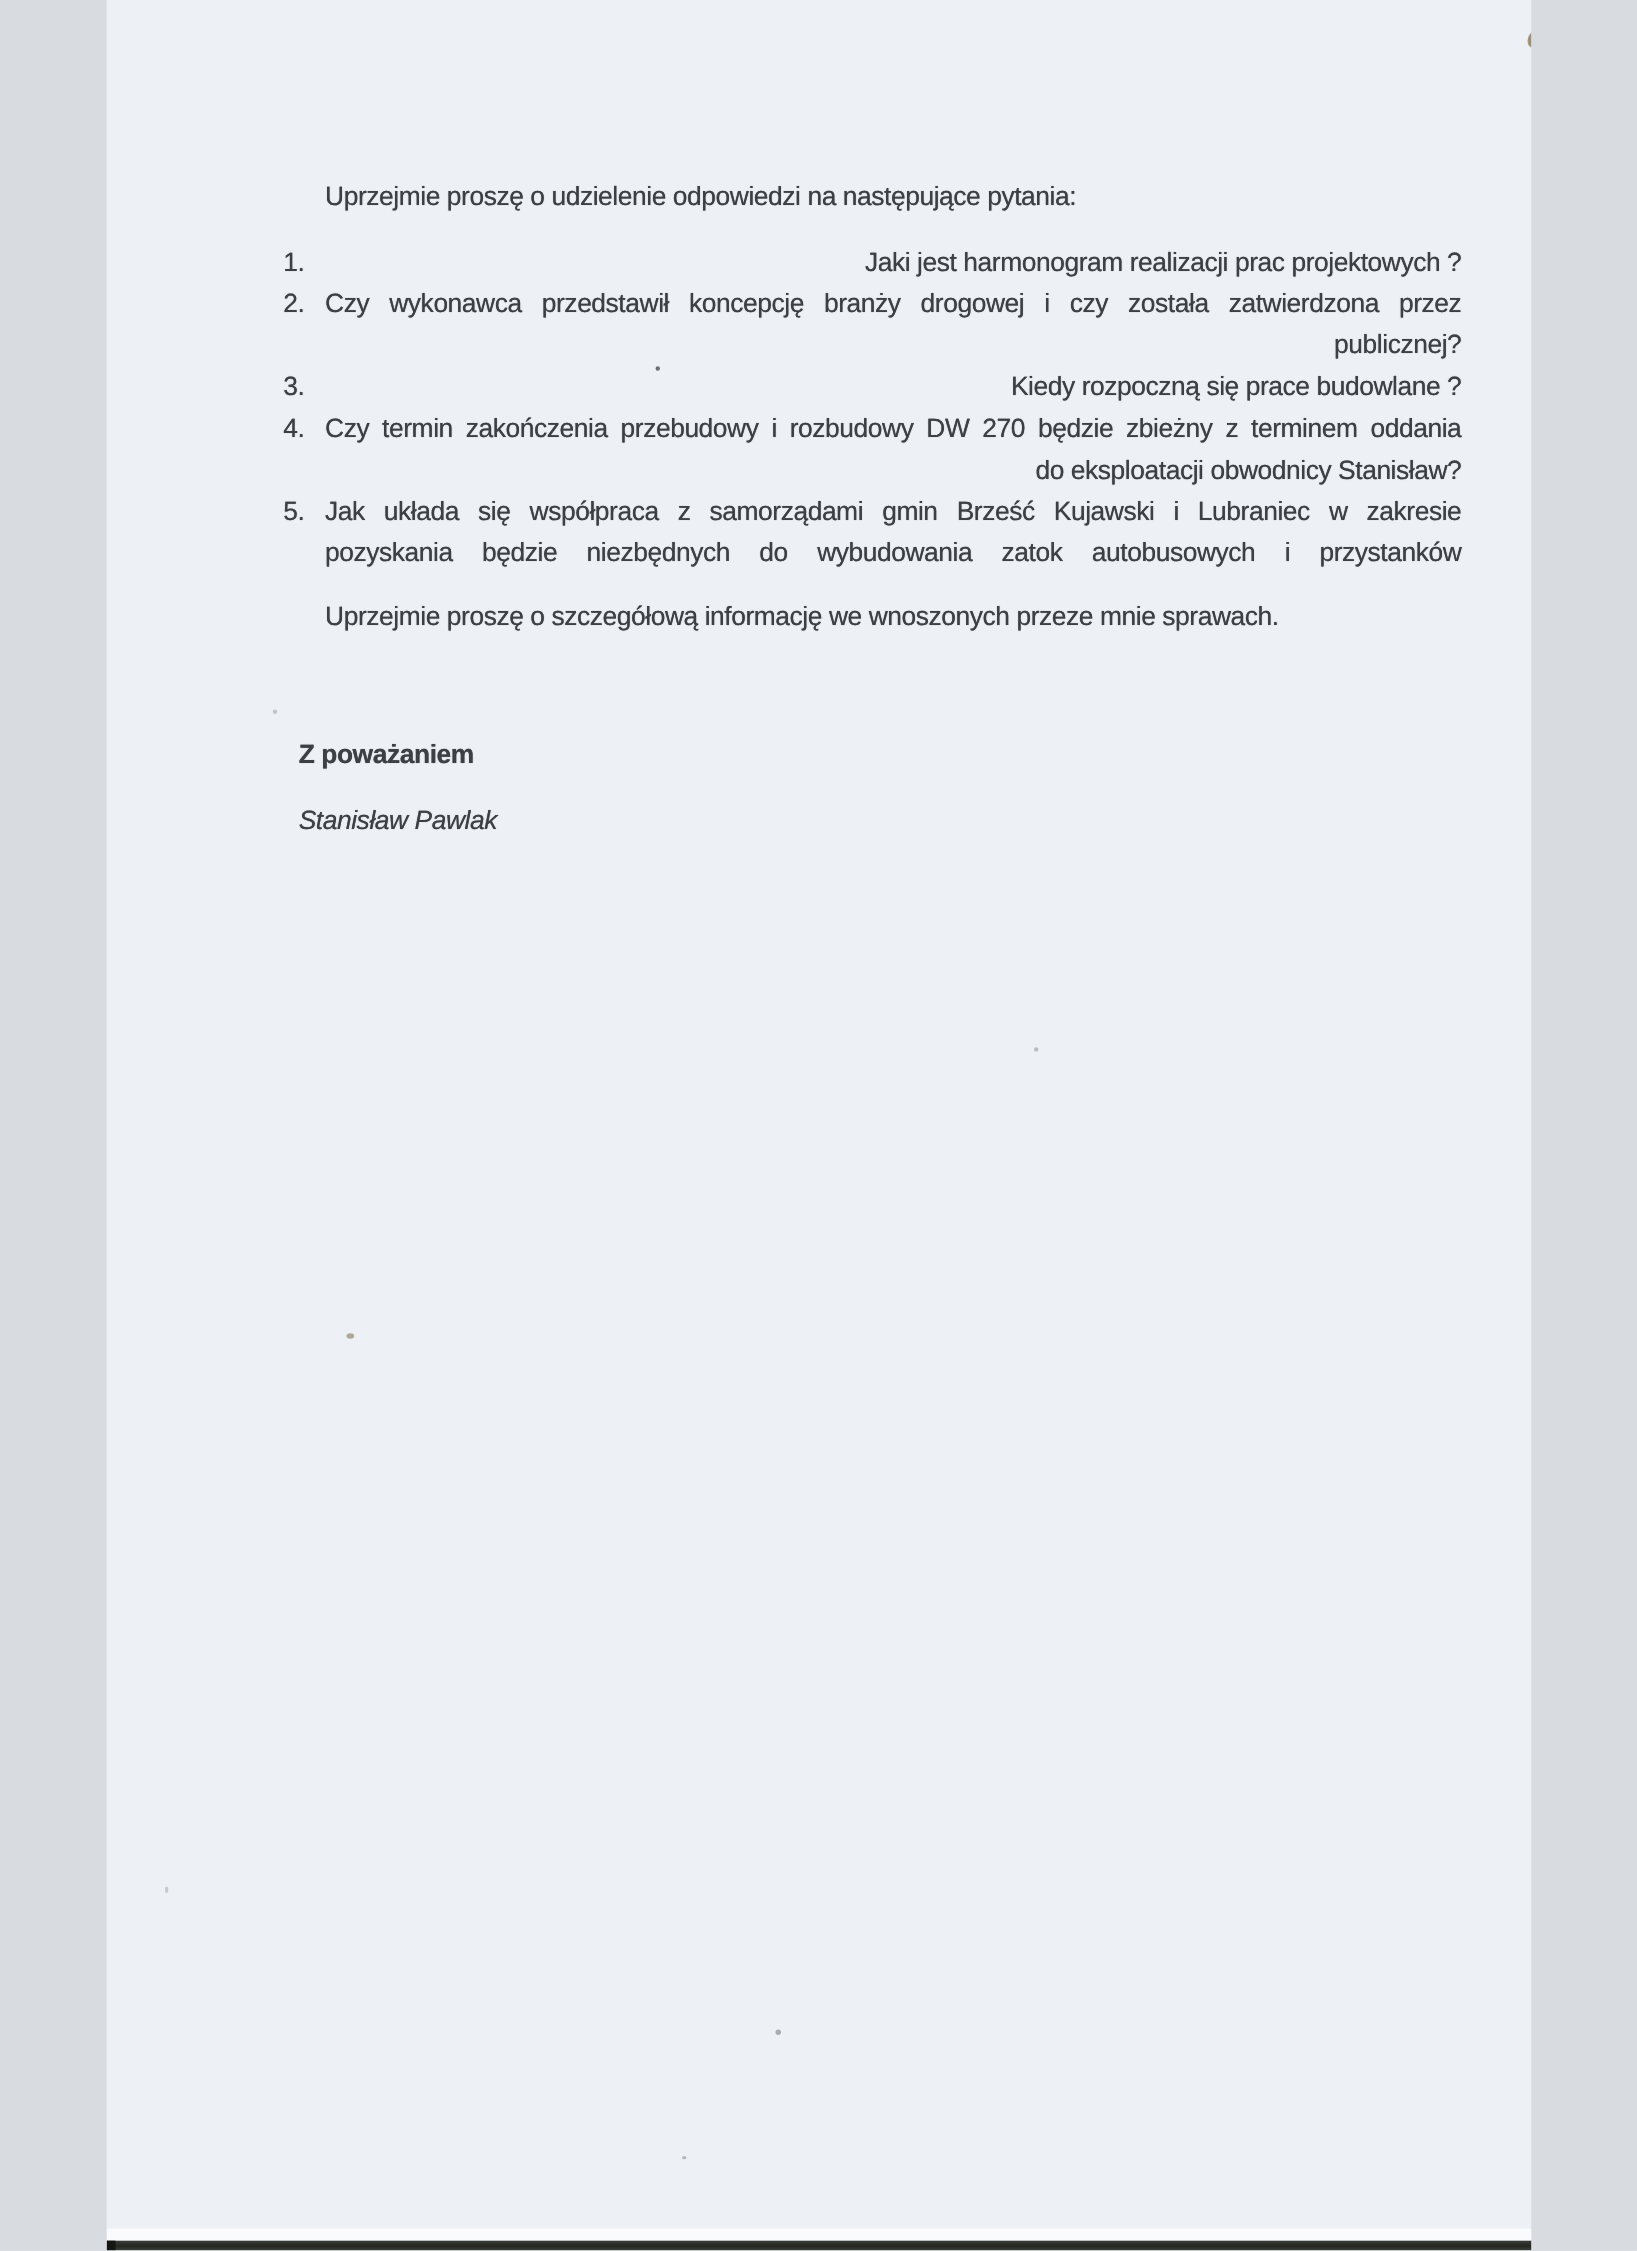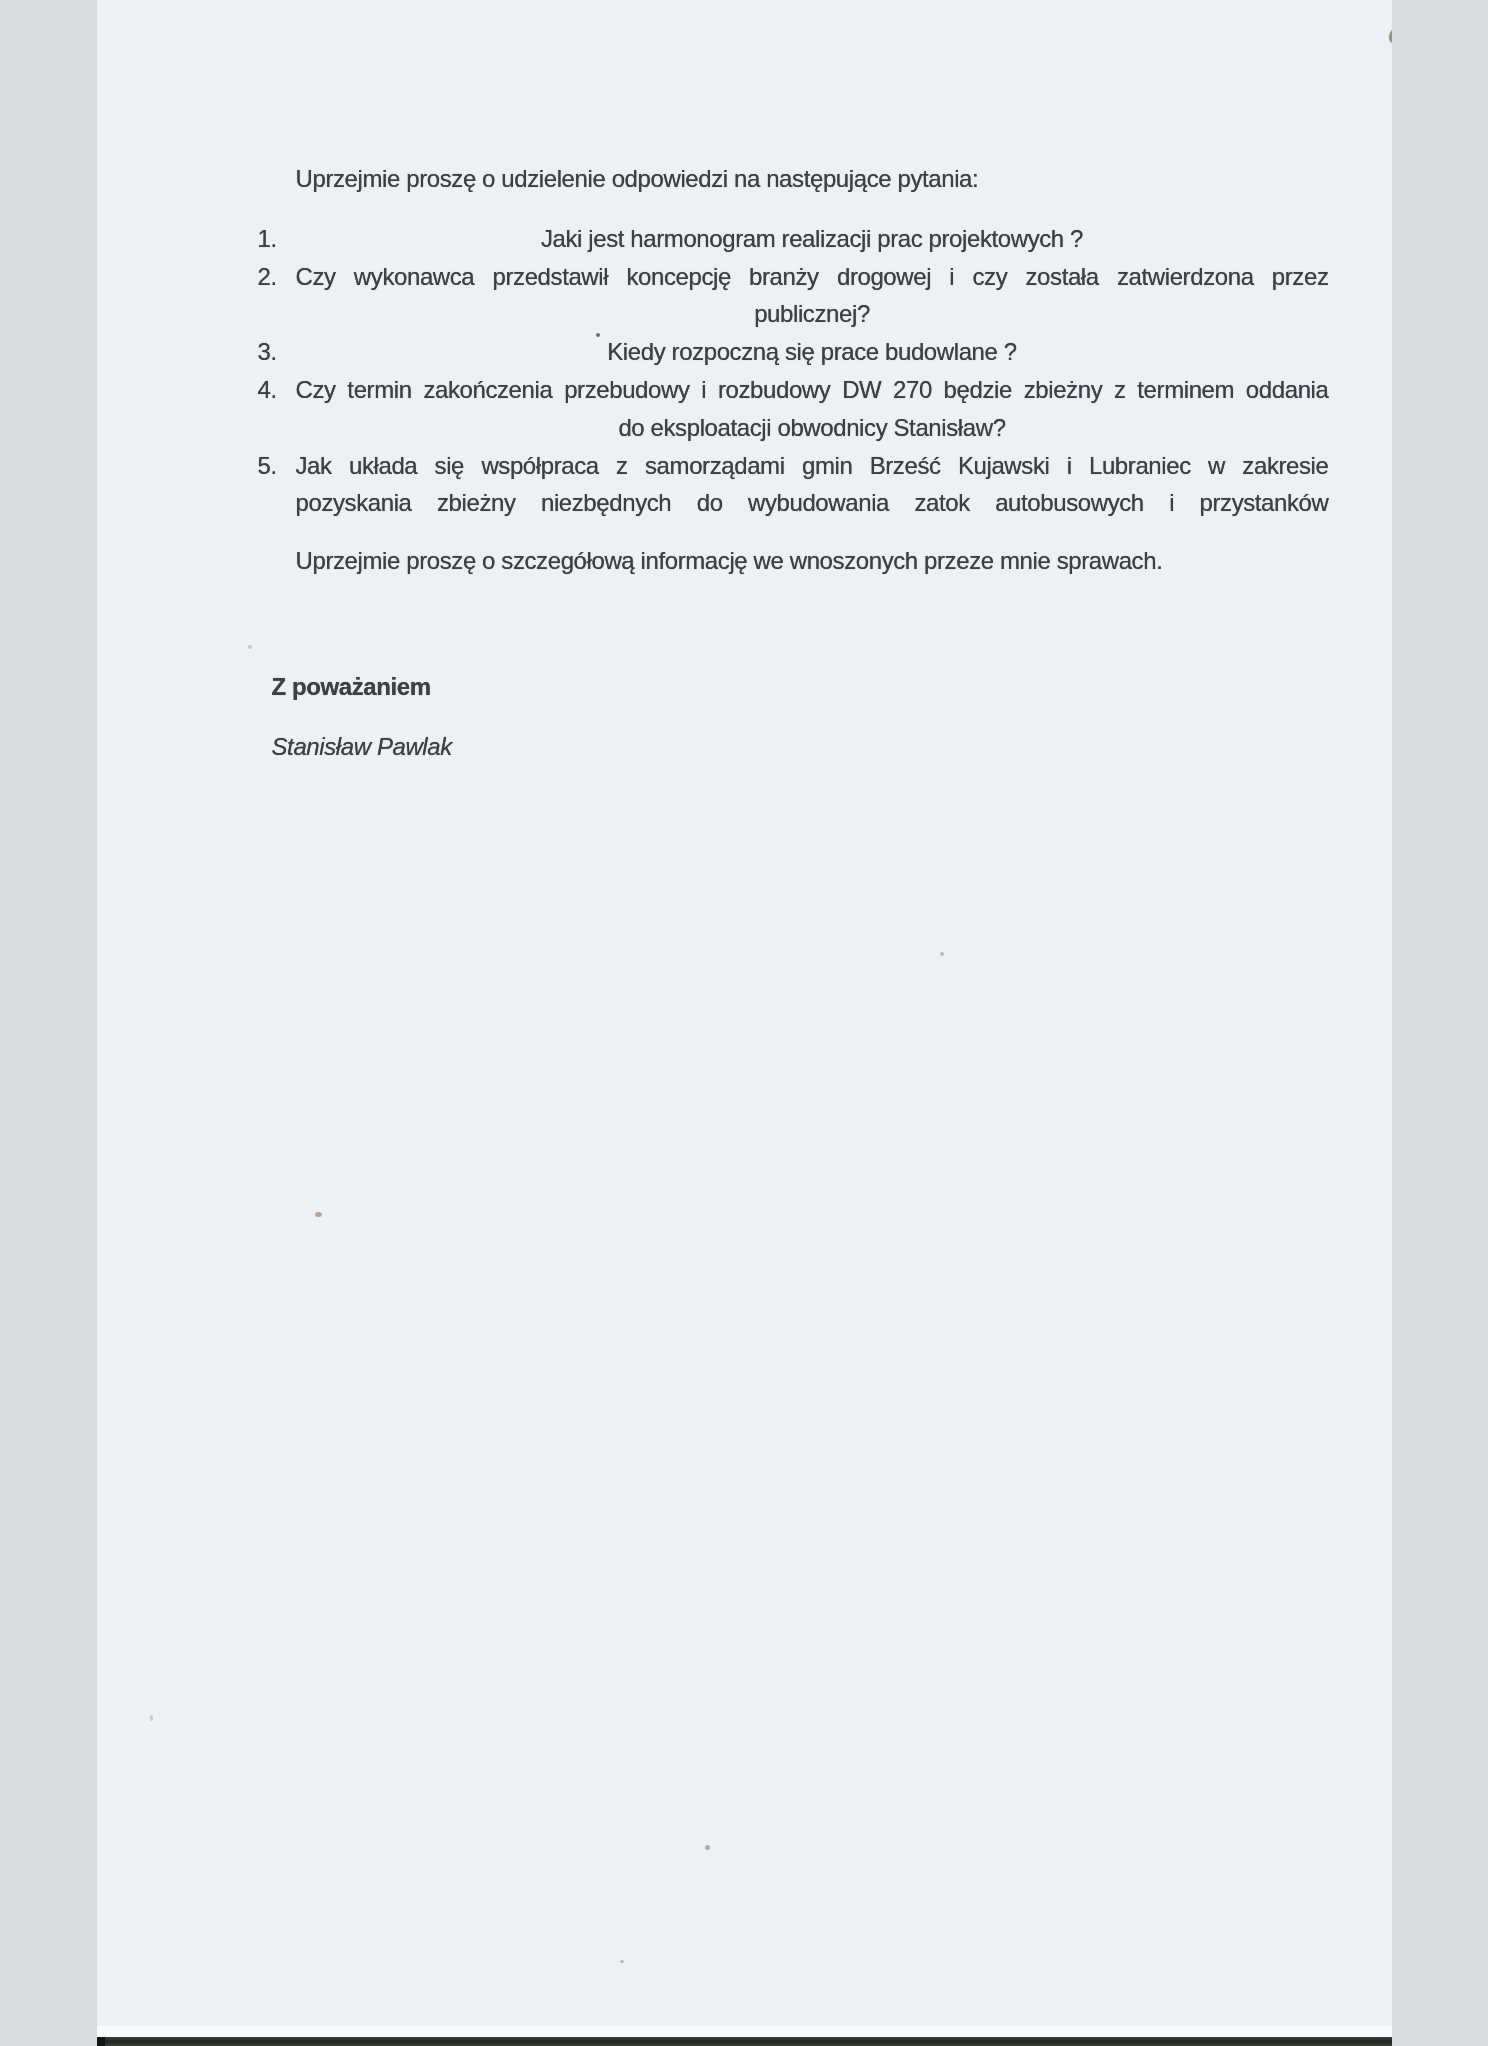--- a/index.html
+++ b/index.html
@@ -22,21 +22,21 @@
     font-size: 24px;
     line-height: 37.8px;
     letter-spacing: -0.4px;
     text-shadow: 0 0 0.7px rgba(60,64,68,0.85);
   }
   .greeting { margin: 0 0 0 38px; }
   .questions { margin: 22px 0 0 0; padding: 0; }
   .q-row { display: flex; align-items: flex-start; }
   .q-num { flex: 0 0 38px; width: 38px; }
   .q-lines { flex: 1 1 auto; min-width: 0; }
-  .q-line { text-align: center; }
+  .q-line { text-align: right; }
   .q-line.jl { text-align: justify; text-align-last: justify; text-justify: inter-word; }
   .closing { margin: 20px 0 0 38px; }
   .signature-block {
     margin-top: 88px;
     position: relative;
     left: 14px;
   }
   .valediction { margin: 0; font-weight: bold; }
   .signer { margin: 22px 0 16px 0; font-style: italic; }
   
@@ -111,21 +111,21 @@
           <div class="q-num">4.</div>
           <div class="q-lines">
             <div class="q-line jl">Czy termin zakończenia przebudowy i rozbudowy DW 270 będzie zbieżny z terminem oddania</div>
             <div class="q-line">do eksploatacji obwodnicy Stanisław?</div>
           </div>
         </div>
         <div class="q-row">
           <div class="q-num">5.</div>
           <div class="q-lines">
             <div class="q-line jl">Jak układa się współpraca z samorządami gmin Brześć Kujawski i Lubraniec w zakresie</div>
-            <div class="q-line jl">pozyskania zbieżny niezbędnych do wybudowania zatok autobusowych i przystanków</div>
+            <div class="q-line jl">pozyskania będzie niezbędnych do wybudowania zatok autobusowych i przystanków</div>
           </div>
         </div>
       </div>
 
     <p class="closing">Uprzejmie proszę o szczegółową informację we wnoszonych przeze mnie sprawach.</p>
 
     <div class="signature-block">
       <p class="valediction">Z poważaniem</p>
       <p class="signer">Stanisław Pawlak</p>
     </div>

